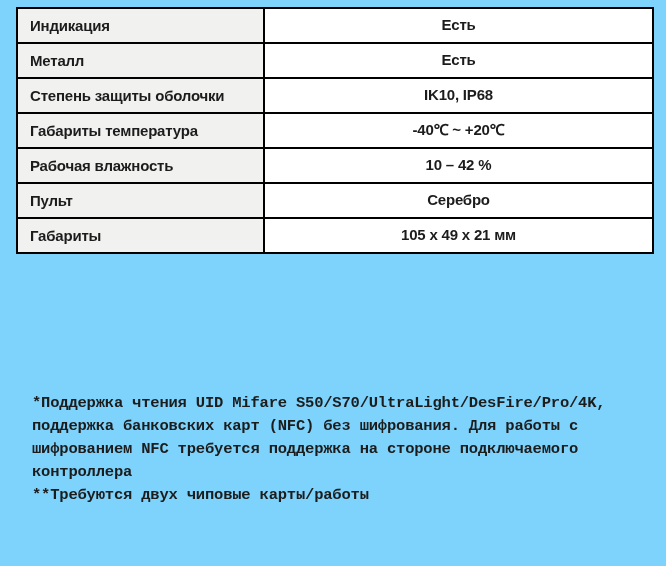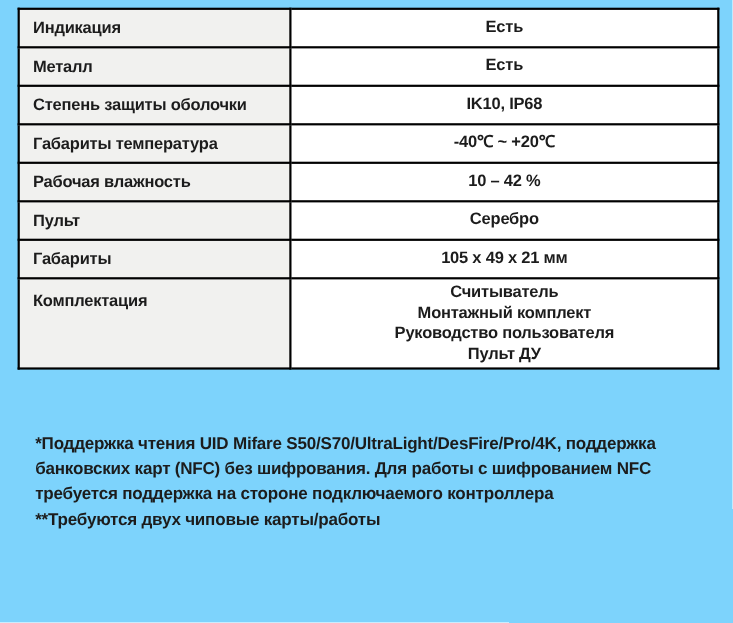--- a/index.html
+++ b/index.html
@@ -62,20 +62,21 @@
   .footnotes {
     position: absolute;
     left: 32px;
     top: 392px;
     width: 612px;
     font-size: 15.5px;
     font-weight: bold;
     letter-spacing: -0.2px;
     line-height: 23px;
     color: #1c1c1c;
+    font-family: Liberation Mono, monospace;
   }
   .footnotes p {
     margin: 0;
   }
 </style>
 </head>
 <body>
 
 <div class="page">
 
@@ -120,29 +121,20 @@
           <td>
             <div class="vline">Серебро</div>
           </td>
         </tr>
         <tr>
           <th>Габариты</th>
           <td>
             <div class="vline">105 x 49 x 21 мм</div>
           </td>
         </tr>
-        <tr class="multiline">
-          <th>Комплектация</th>
-          <td>
-            <div class="vline">Считыватель</div>
-            <div class="vline">Монтажный комплект</div>
-            <div class="vline">Руководство пользователя</div>
-            <div class="vline">Пульт ДУ</div>
-          </td>
-        </tr>
       </tbody>
   </table>
 
   <div class="footnotes">
     <p>*Поддержка чтения UID Mifare S50/S70/UltraLight/DesFire/Pro/4K, поддержка банковских карт (NFC) без шифрования. Для работы с шифрованием NFC требуется поддержка на стороне подключаемого контроллера</p>
     <p>**Требуются двух чиповые карты/работы</p>
   </div>
 
 </div>
 

